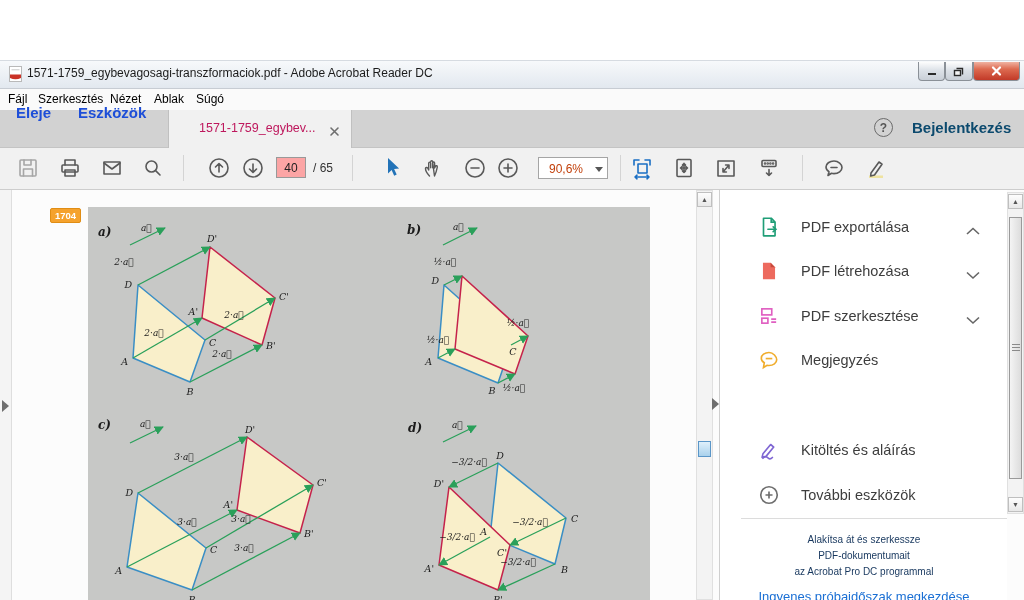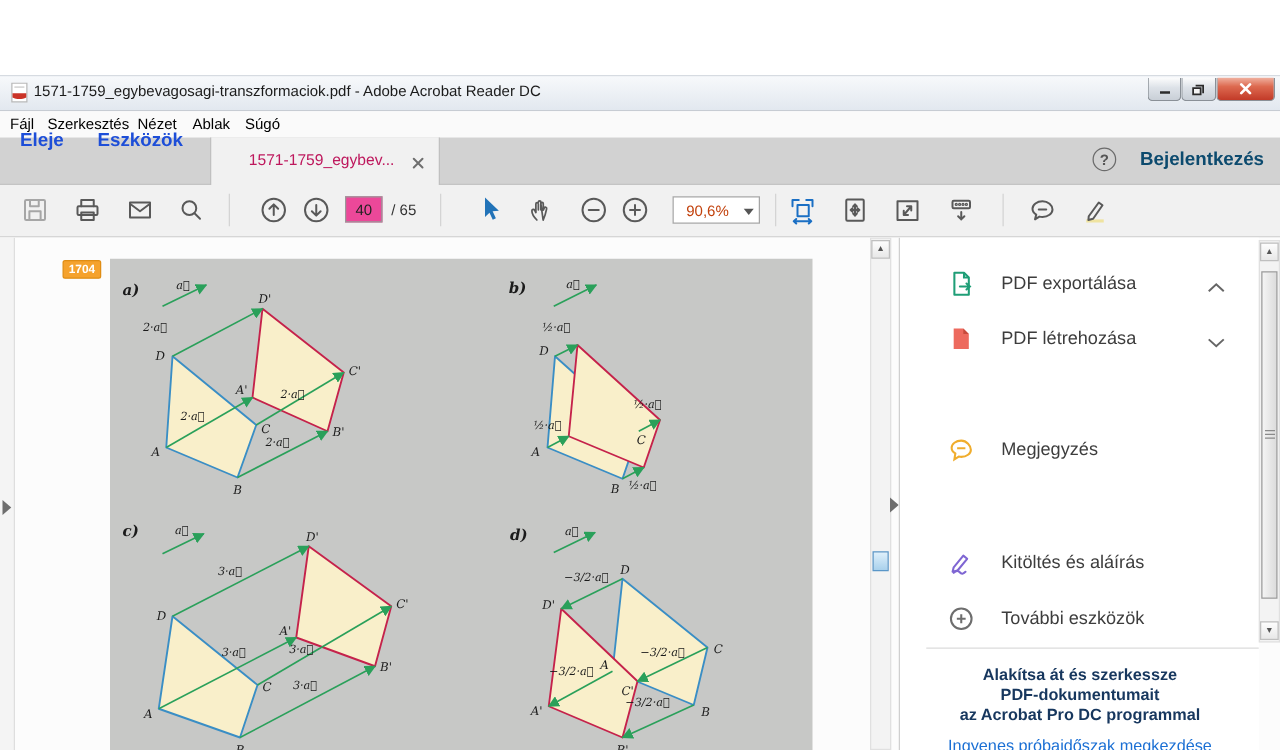--- a/index.html
+++ b/index.html
@@ -19,21 +19,21 @@
   .tabtxt{font-size:15px;color:#1d4ed8;font-weight:bold;top:104px;}
   #doc-tab{left:168px;top:110px;width:184px;height:38px;background:#f1f1f1;border-left:1px solid #c0c0c0;border-right:1px solid #c0c0c0;box-sizing:border-box;}
   #doc-tab-label{left:30px;top:11px;font-size:12.5px;color:#be185d;}
   #helpcircle{left:874px;top:118px;width:19px;height:19px;border:1.6px solid #6b6b6b;border-radius:50%;
     font-size:12px;color:#555;font-weight:bold;text-align:center;line-height:19px;box-sizing:border-box;}
   #signin{left:912px;top:119px;font-size:15px;font-weight:bold;color:#0c4a6e;}
   
   #toolbar{left:0;top:148px;width:1024px;height:42px;background:#f1f1f1;border-bottom:1px solid #cdcdcd;box-sizing:border-box;}
   .tbico{top:156px;width:24px;height:24px;}
   .tbsep{top:155px;width:1px;height:26px;background:#d4d4d4;}
-  #pagebox{left:276px;top:157px;width:30px;height:21px;border:1px solid #999;background:#ec4899;
+  #pagebox{left:276px;top:157px;width:30px;height:21px;border:1px solid #999;background:#fca5a5;
     font-size:12px;text-align:center;color:#222;box-sizing:border-box;font-family:"Liberation Sans",sans-serif;}
   #pagetotal{left:313px;top:161px;font-size:12px;color:#333;}
   #zoombox{left:538px;top:157px;width:70px;height:22px;border:1px solid #a5a5a5;background:#fff;box-sizing:border-box;}
   #zoomval{left:10px;top:4px;font-size:12px;color:#c2410c;}
   #zoomcaret{left:56px;top:9px;width:0;height:0;border-left:4px solid transparent;border-right:4px solid transparent;border-top:5px solid #555;}
   
   #content{left:0;top:190px;width:1024px;height:410px;background:#fcfcfc;overflow:hidden;}
   #navstrip{left:0;top:0;width:12px;height:410px;background:#f4f4f4;border-right:1px solid #dedede;box-sizing:border-box;}
   .tri-r{width:0;height:0;border-top:6px solid transparent;border-bottom:6px solid transparent;border-left:7px solid #6e6e6e;}
   #docarea{left:12px;top:0;width:684px;height:410px;}
@@ -47,21 +47,21 @@
   #doc-thumb{left:1px;top:250px;width:13px;height:16px;background:linear-gradient(#dff0fb,#a9d1ec);border:1px solid #5a96c8;box-sizing:border-box;}
   #panel-thumb{left:1px;top:24px;width:13px;height:262px;background:linear-gradient(90deg,#f4f4f4,#dcdcdc);border:1px solid #9a9a9a;box-sizing:border-box;}
   .grip{left:2px;width:8px;height:1px;background:#8a8a8a;}
   
   #panel{left:719px;top:0;width:288px;height:410px;background:#fff;border-left:1px solid #cfcfcf;box-sizing:border-box;}
   .prow{left:0;width:288px;height:32px;}
   .picon{left:38px;top:4px;width:22px;height:22px;position:absolute;}
   .plabel{left:81px;top:7px;position:absolute;font-size:14.5px;color:#3d3d3d;}
   .pchev{left:246px;top:10px;position:absolute;width:14px;height:9px;}
   #promo-divider{left:21px;top:328px;width:266px;height:1px;background:#dcdcdc;}
-  #promo{left:10px;top:342px;width:268px;text-align:center;font-size:13px;font-weight:bold;color:#17375e;line-height:16px;}
+  #promo{left:10px;top:342px;width:268px;text-align:center;font-size:10px;font-weight:normal;color:#17375e;line-height:16px;}
   #trial-link{left:10px;top:399px;width:268px;text-align:center;font-size:13px;color:#1a6fd4;text-decoration:underline;}
   
   #pdf-svg text{font-family:"DejaVu Serif",serif;font-style:italic;fill:#1b1b1b;}
   #pdf-svg .ts{font-size:12px;font-weight:bold;}
   #pdf-svg .tm{font-size:9px;}
   #pdf-svg .tv{font-size:9.5px;}
   #pdf-svg .q{fill:#f9efca;stroke-width:1.5;stroke-linejoin:round;}
   #pdf-svg .qb{stroke:#3a8ec5;}
   #pdf-svg .qr{stroke:#c5224b;}
   #pdf-svg .ga{stroke:#2aa05a;stroke-width:1.3;}
@@ -350,20 +350,33 @@
             <path d="M12 2v3.5h3.5" fill="none" stroke="#1f9e77" stroke-width="1.5"></path>
             <path d="M9 12h7M13.8 9.8L16.3 12l-2.5 2.2" fill="none" stroke="#1f9e77" stroke-width="1.5" stroke-linecap="round"></path>
           </svg></span>
       <span class="plabel">PDF exportálása</span>
       <span class="pchev">
         <svg width="14" height="9" viewBox="0 0 14 9">
             <polyline points="1,7 7,1.5 13,7" fill="none" stroke="#666" stroke-width="1.6"></polyline>
           </svg></span>
     </div>
 
+    <div class="abs prow" style="top:111px">
+      <span class="picon">
+        <svg width="22" height="22" viewBox="0 0 20 20" fill="none" stroke="#e05fc1" stroke-width="1.5">
+            <rect x="3.5" y="3.5" width="9" height="5.5"></rect>
+            <rect x="3.5" y="12" width="5.5" height="4.5"></rect>
+            <path d="M12 12.8h4.5M12 15.6h4.5"></path>
+          </svg></span>
+      <span class="plabel">PDF szerkesztése</span>
+      <span class="pchev">
+        <svg width="14" height="9" viewBox="0 0 14 9">
+            <polyline points="1,1.5 7,7 13,1.5" fill="none" stroke="#666" stroke-width="1.6"></polyline>
+          </svg></span>
+    </div>
 
     <div class="abs prow" style="top:155px">
       <span class="picon">
         <svg width="22" height="22" viewBox="0 0 20 20">
             <path d="M10 3.2c-3.9 0-7 2.3-7 5.2 0 1.7 1.1 3.2 2.7 4.1L5 16.8l3.2-2c.6.1 1.2.2 1.8.2 3.9 0 7-2.3 7-5.2S13.9 3.2 10 3.2z" fill="none" stroke="#f0ad2d" stroke-width="1.5"></path>
             <path d="M7 8.7h6" stroke="#f0ad2d" stroke-width="1.5"></path>
           </svg></span>
       <span class="plabel">Megjegyzés</span>
     </div>
 

